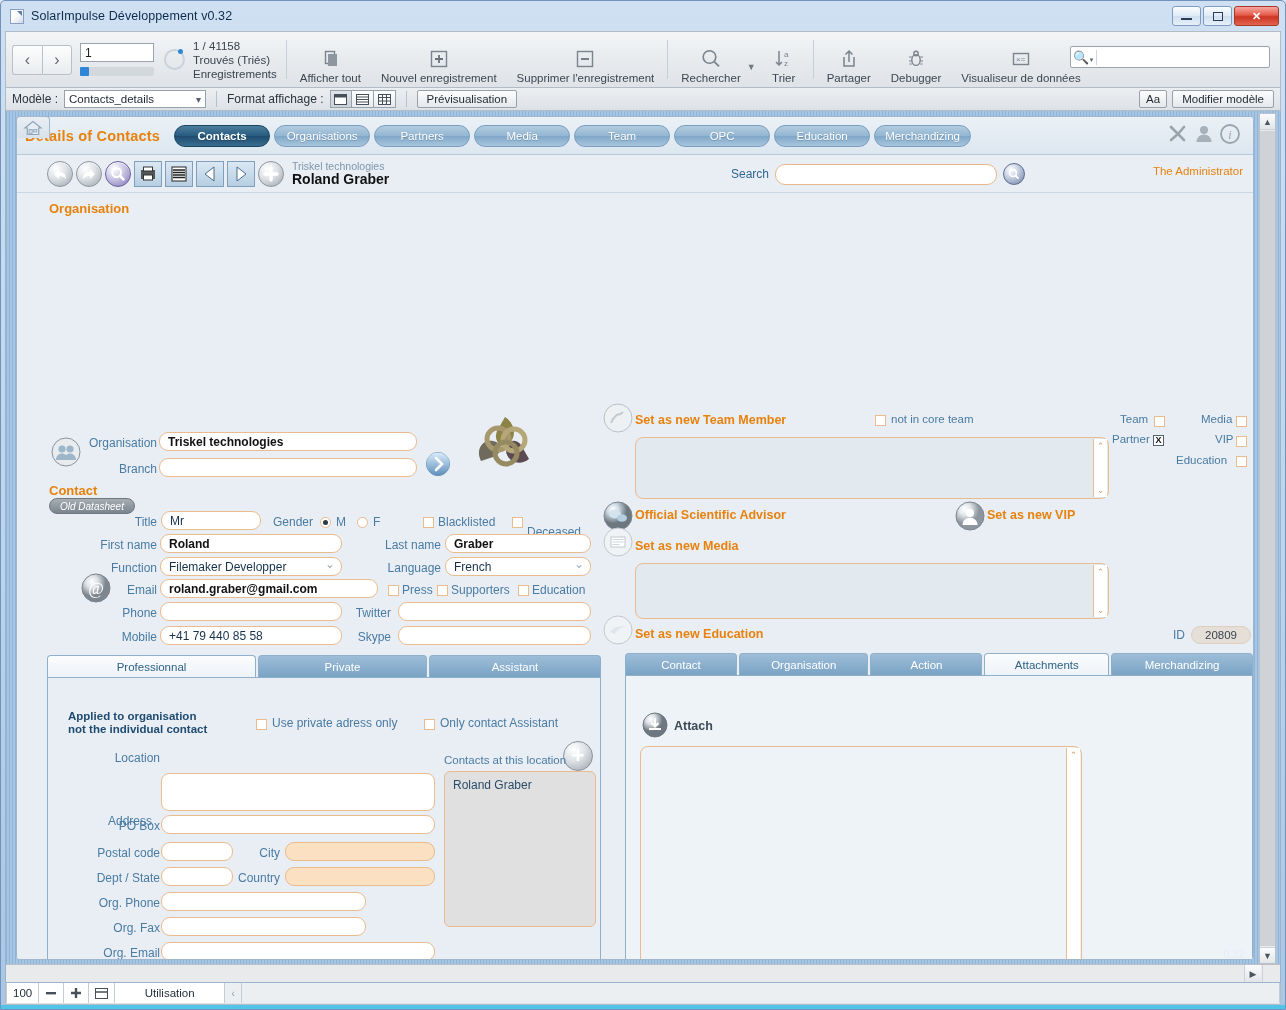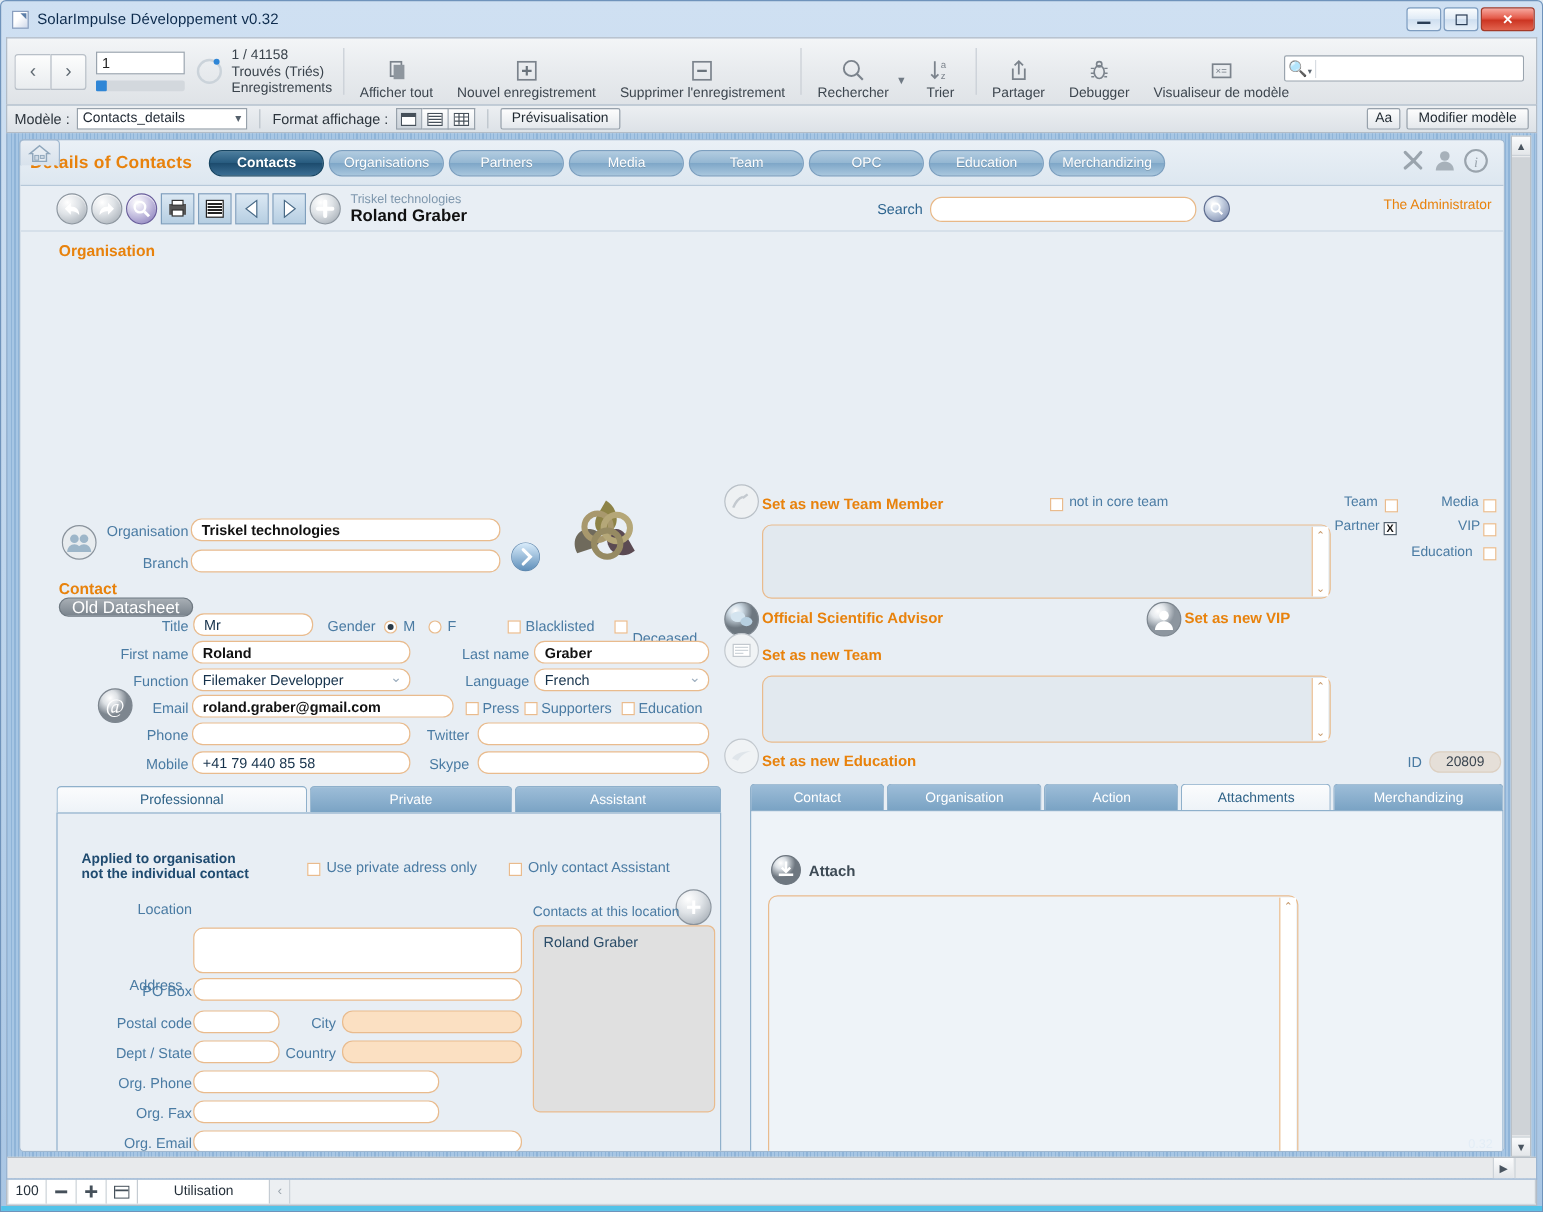--- a/index.html
+++ b/index.html
@@ -418,21 +418,21 @@
       </div>
       <div class="lb">Debugger</div>
     </div>
     <div class="tb-item">
       <div class="ic">
         <svg width="22" height="18" viewBox="0 0 22 18">
             <rect x="3.5" y="3.5" width="15" height="11" fill="none" stroke="#7b838c" stroke-width="1.4"></rect>
             <text x="6" y="12" font-size="8" fill="#7b838c" font-family="Liberation Sans">×=</text>
           </svg>
       </div>
-      <div class="lb">Visualiseur de modèle</div>
+      <div class="lb">Visualiseur de données</div>
     </div>
 
     <div class="tb-search">
       <div class="sico">🔍<span style="font-size:7px">▾</span></div>
       <input placeholder="" style="">
     </div>
   </div>
 
   <div class="layoutbar">
     <span class="lb-label">Modèle :</span>
@@ -627,21 +627,21 @@
                   <circle cx="9" cy="-5" r="11" fill="none" stroke="#b5a778" stroke-width="5"></circle>
                   <circle cx="1" cy="8" r="11" fill="none" stroke="#968a62" stroke-width="5"></circle>
                 </g>
               </g>
             </svg>
           </div>
 
           <div style="position:absolute;left:32px;top:290px;" class="sect-title">Contact</div>
           <div style="position:absolute;left:32px;top:305px;height:16px;padding:0 10px;border-radius:8px;
                       background:linear-gradient(180deg,#a7aeb4,#7a848d);border:1px solid #6e7881;color:#fff;
-                      font-size:14px;display:flex;align-items:center;">Old Datasheet</div>
+                      font-size:10px;display:flex;align-items:center;font-style:italic;">Old Datasheet</div>
 
           <div style="position:absolute;left:60px;top:322px;width:80px;" class="fld-label">Title</div>
           <input class="fm-input" style="position: absolute; left: 144px; top: 318px; width: 100px;" value="Mr">
           <span style="position:absolute;left:256px;top:322px;" class="cbx-lbl">Gender</span>
           <span class="radio on" style="position:absolute;left:303px;top:324px;"></span>
           <span style="position:absolute;left:319px;top:322px;" class="cbx-lbl">M</span>
           <span class="radio" style="position:absolute;left:340px;top:324px;"></span>
           <span style="position:absolute;left:356px;top:322px;" class="cbx-lbl">F</span>
 
           <span class="cbx" style="position:absolute;left:406px;top:324px;"></span>
@@ -754,21 +754,21 @@
           </div>
           <div style="position:absolute;left:970px;top:315px;" class="orange-link">Set as new VIP</div>
 
           <div style="position:absolute;left:586px;top:334px;">
             <svg width="30" height="30" viewBox="0 0 30 30">
                 <circle cx="15" cy="15" r="14" fill="#f0f3f5" stroke="#c2c8ce"></circle>
                 <rect x="8" y="10" width="14" height="10" fill="#fff" stroke="#c2c8ce"></rect>
                 <path d="M9.5 12.5h11M9.5 15h11M9.5 17.5h7" stroke="#cfd5da"></path>
               </svg>
           </div>
-          <div style="position:absolute;left:618px;top:346px;" class="orange-link">Set as new Team</div>
+          <div style="position:absolute;left:618px;top:346px;" class="orange-link">Set as new Media</div>
 
           <div class="scroll-field" style="position:absolute;left:618px;top:370px;width:474px;height:56px;">
             <div class="sf-scroll">
               <div class="a">⌃</div>
               <div class="a b">⌄</div>
             </div>
           </div>
 
           <div style="position:absolute;left:586px;top:422px;">
             <svg width="30" height="30" viewBox="0 0 30 30">

